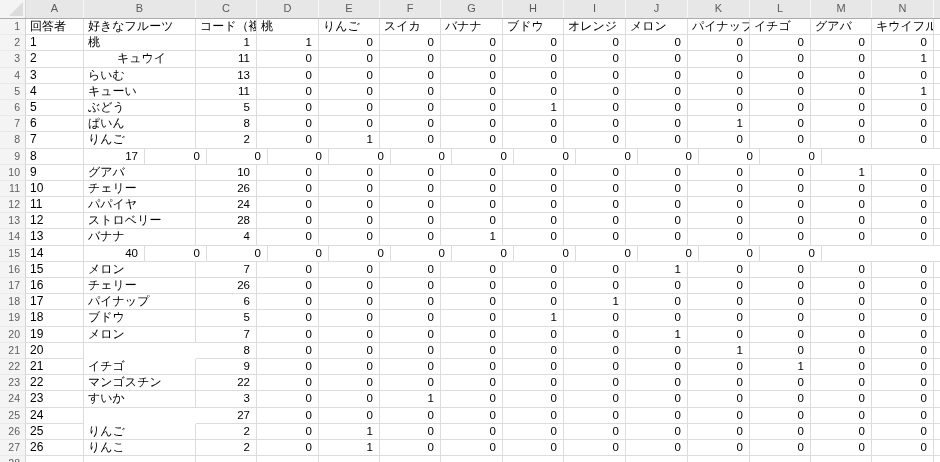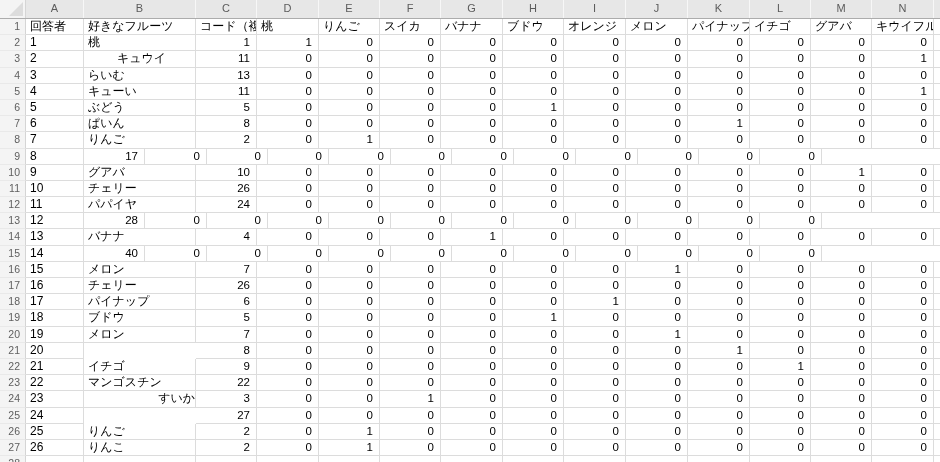--- a/index.html
+++ b/index.html
@@ -284,20 +284,21 @@
         <div class="cell num" style="width: 62px;">0</div>
         <div class="cell num" style="width: 62px;">0</div>
         <div class="cell num" style="width: 61px;">0</div>
         <div class="cell num" style="width: 61px;">0</div>
         <div class="cell num" style="width: 62px;">0</div>
         <div class="cell filler" style="flex: 1 1 auto;"></div>
       </div>
       <div class="grid-row">
         <div class="rowhead">13</div>
         <div class="cell txt" style="width: 58px;">12</div>
+        <div class="cell txt" style="width: 112px;">ストロベリー</div>
         <div class="cell num" style="width: 61px;">28</div>
         <div class="cell num" style="width: 62px;">0</div>
         <div class="cell num" style="width: 61px;">0</div>
         <div class="cell num" style="width: 61px;">0</div>
         <div class="cell num" style="width: 62px;">0</div>
         <div class="cell num" style="width: 61px;">0</div>
         <div class="cell num" style="width: 62px;">0</div>
         <div class="cell num" style="width: 62px;">0</div>
         <div class="cell num" style="width: 62px;">0</div>
         <div class="cell num" style="width: 61px;">0</div>
@@ -480,21 +481,21 @@
         <div class="cell num" style="width: 62px;">0</div>
         <div class="cell num" style="width: 62px;">0</div>
         <div class="cell num" style="width: 61px;">0</div>
         <div class="cell num" style="width: 61px;">0</div>
         <div class="cell num" style="width: 62px;">0</div>
         <div class="cell filler" style="flex: 1 1 auto;"></div>
       </div>
       <div class="grid-row">
         <div class="rowhead">24</div>
         <div class="cell txt" style="width: 58px;">23</div>
-        <div class="cell txt" style="width: 112px; text-align: right;">すいか</div>
+        <div class="cell txt" style="width: 112px;">すいか</div>
         <div class="cell num" style="width: 61px;">3</div>
         <div class="cell num" style="width: 62px;">0</div>
         <div class="cell num" style="width: 61px;">0</div>
         <div class="cell num" style="width: 61px;">1</div>
         <div class="cell num" style="width: 62px;">0</div>
         <div class="cell num" style="width: 61px;">0</div>
         <div class="cell num" style="width: 62px;">0</div>
         <div class="cell num" style="width: 62px;">0</div>
         <div class="cell num" style="width: 62px;">0</div>
         <div class="cell num" style="width: 61px;">0</div>

